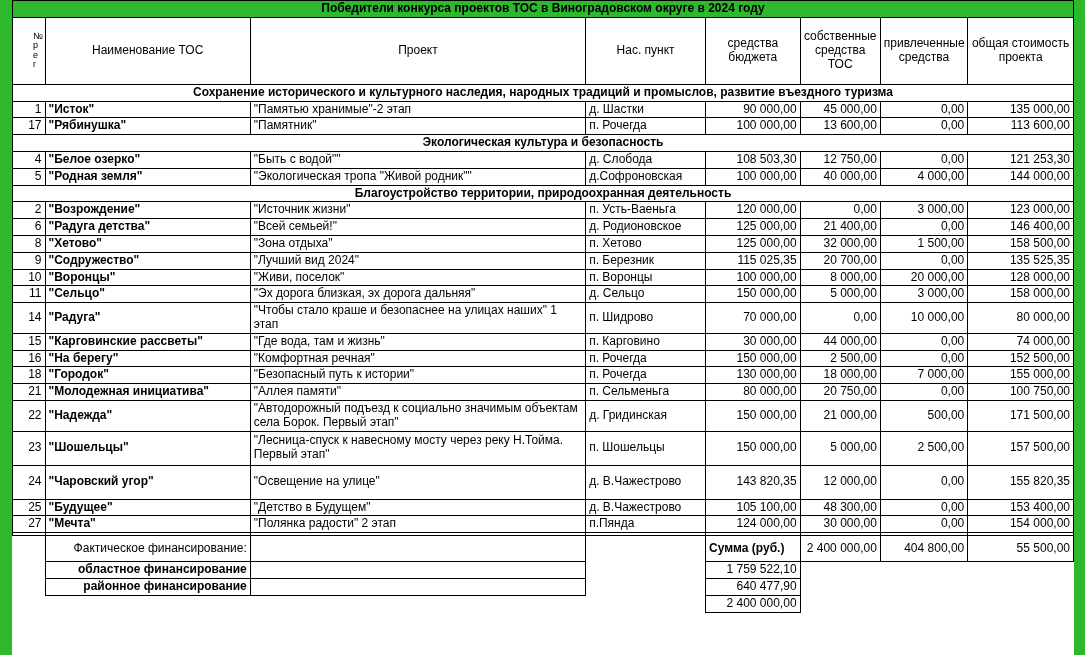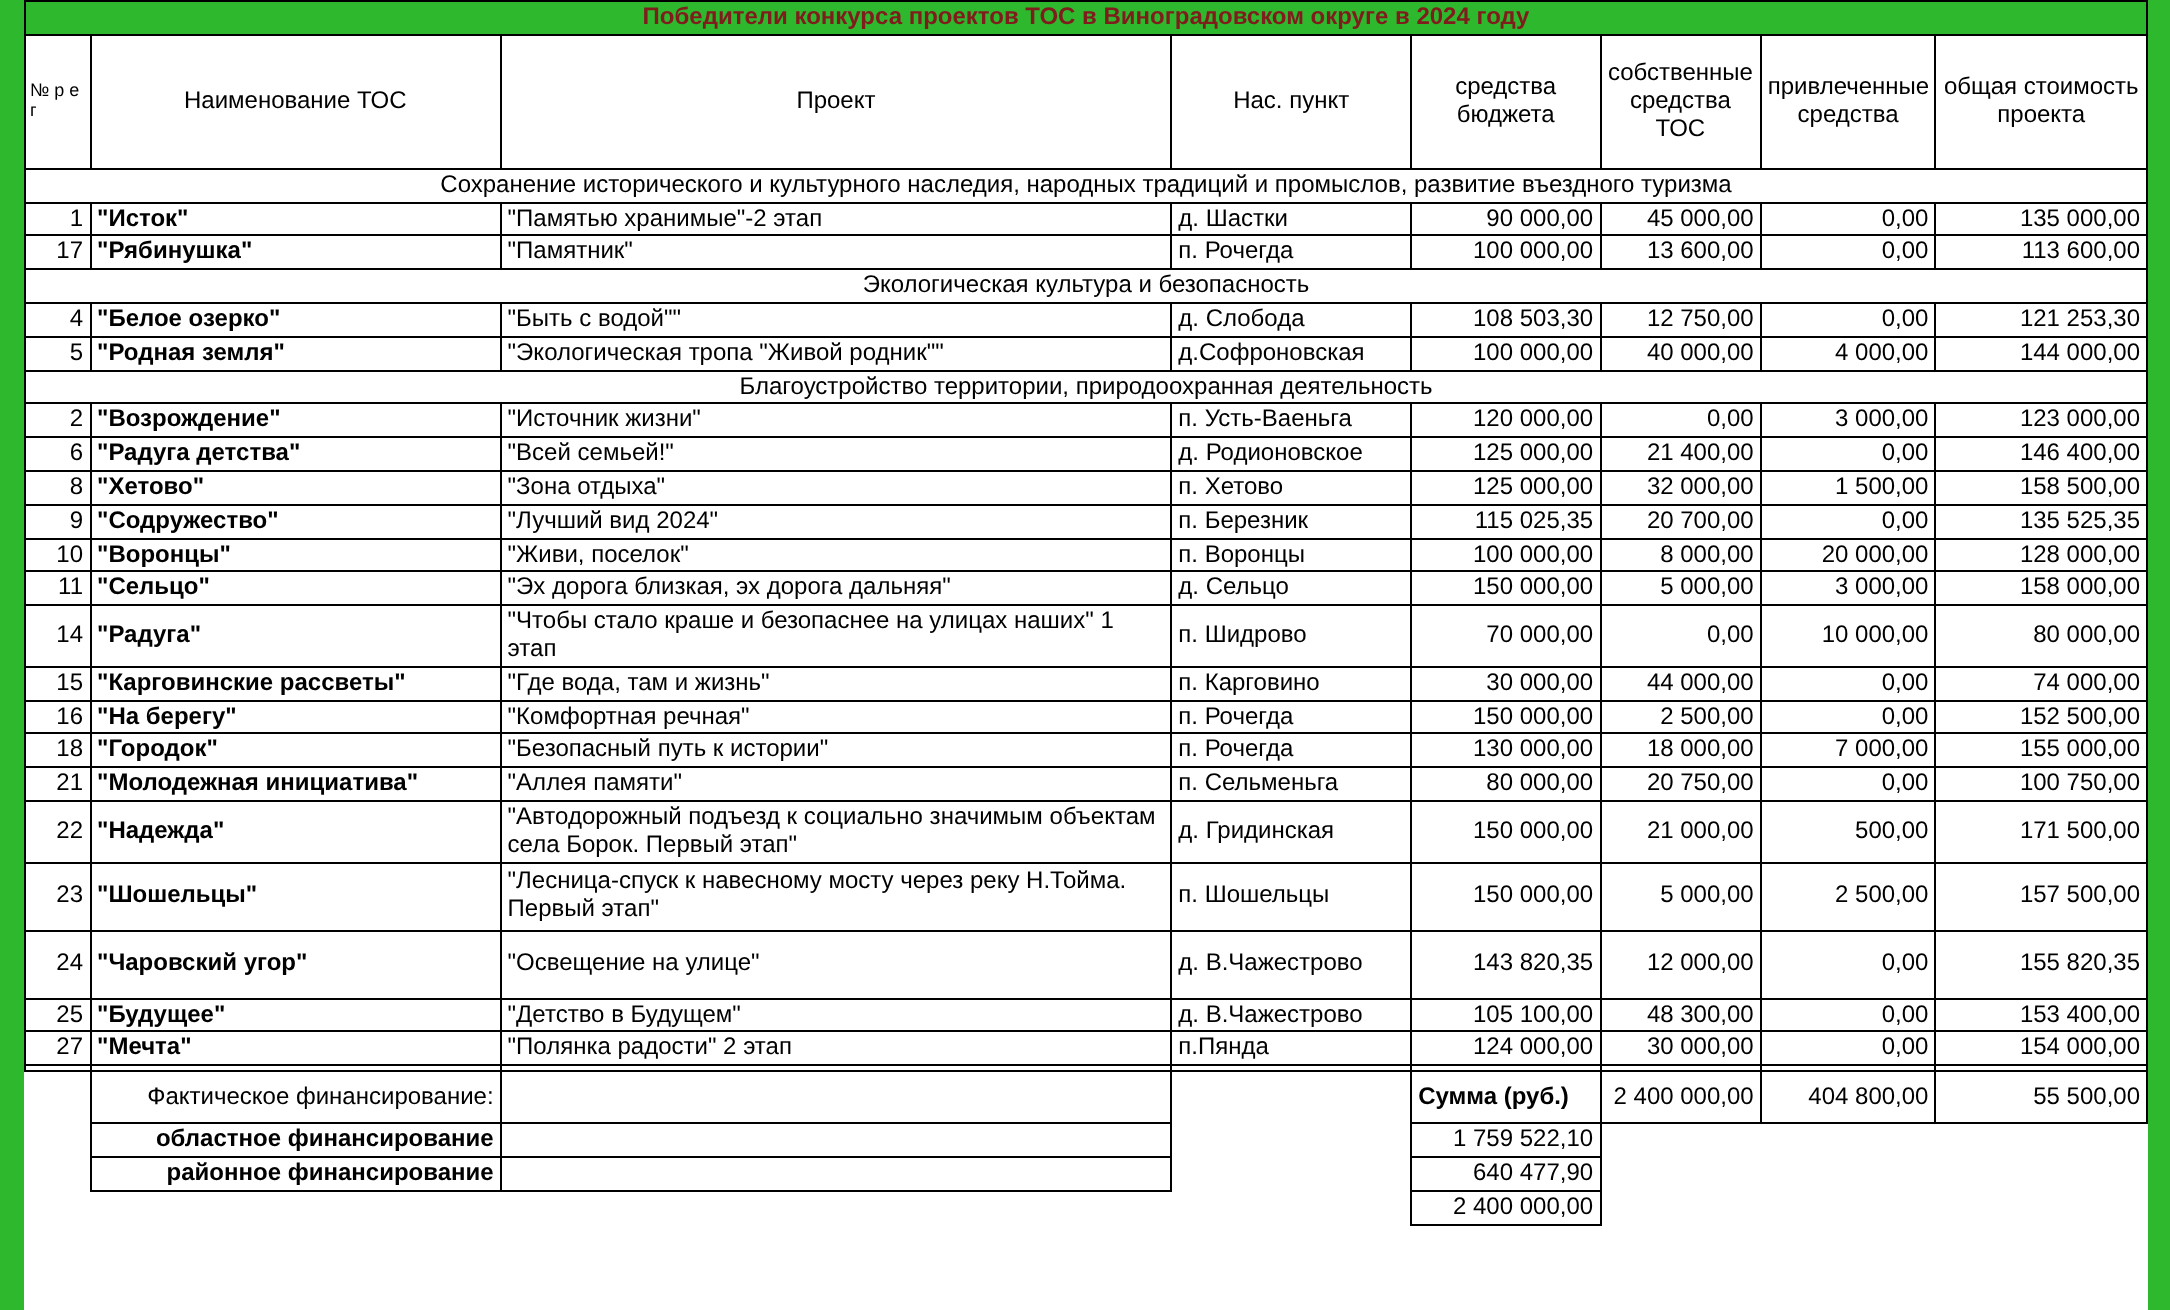--- a/index.html
+++ b/index.html
@@ -50,42 +50,42 @@
   }
   table.main td, table.main th {
     border: 1px solid #000000;
     padding: 1px 3px;
     vertical-align: middle;
     font-size: 12px;
     line-height: 1.15;
   }
   .title-row td {
     background: #2eb82e;
-    color: #7f1d1d;
+    color: #000000;
     font-weight: bold;
     text-align: center;
     font-size: 12.5px;
     padding: 3px 0;
     border: 1px solid #2eb82e;
   }
   .hdr td {
     text-align: center;
     vertical-align: middle;
     font-weight: normal;
     height: 64px;
   }
   .hdr .numcol {
     font-size: 9px;
     line-height: 1.05;
     text-align: left;
-    padding-left: 2px;
+    padding-left: 20px;
   }
   .section td {
     text-align: center;
-    font-weight: normal;
+    font-weight: bold;
     font-size: 12px;
     padding: 2px 0;
   }
   .c-num { text-align: right; padding-right: 4px; }
   .c-name { text-align: left; font-weight: bold; padding-left: 4px; }
   .c-proj { text-align: left; padding-left: 4px; }
   .c-place { text-align: left; }
   .c-money { text-align: right; padding-right: 5px; }
   .bold { font-weight: bold; }
   .foot-label { text-align: right; padding-left: 6px; }

